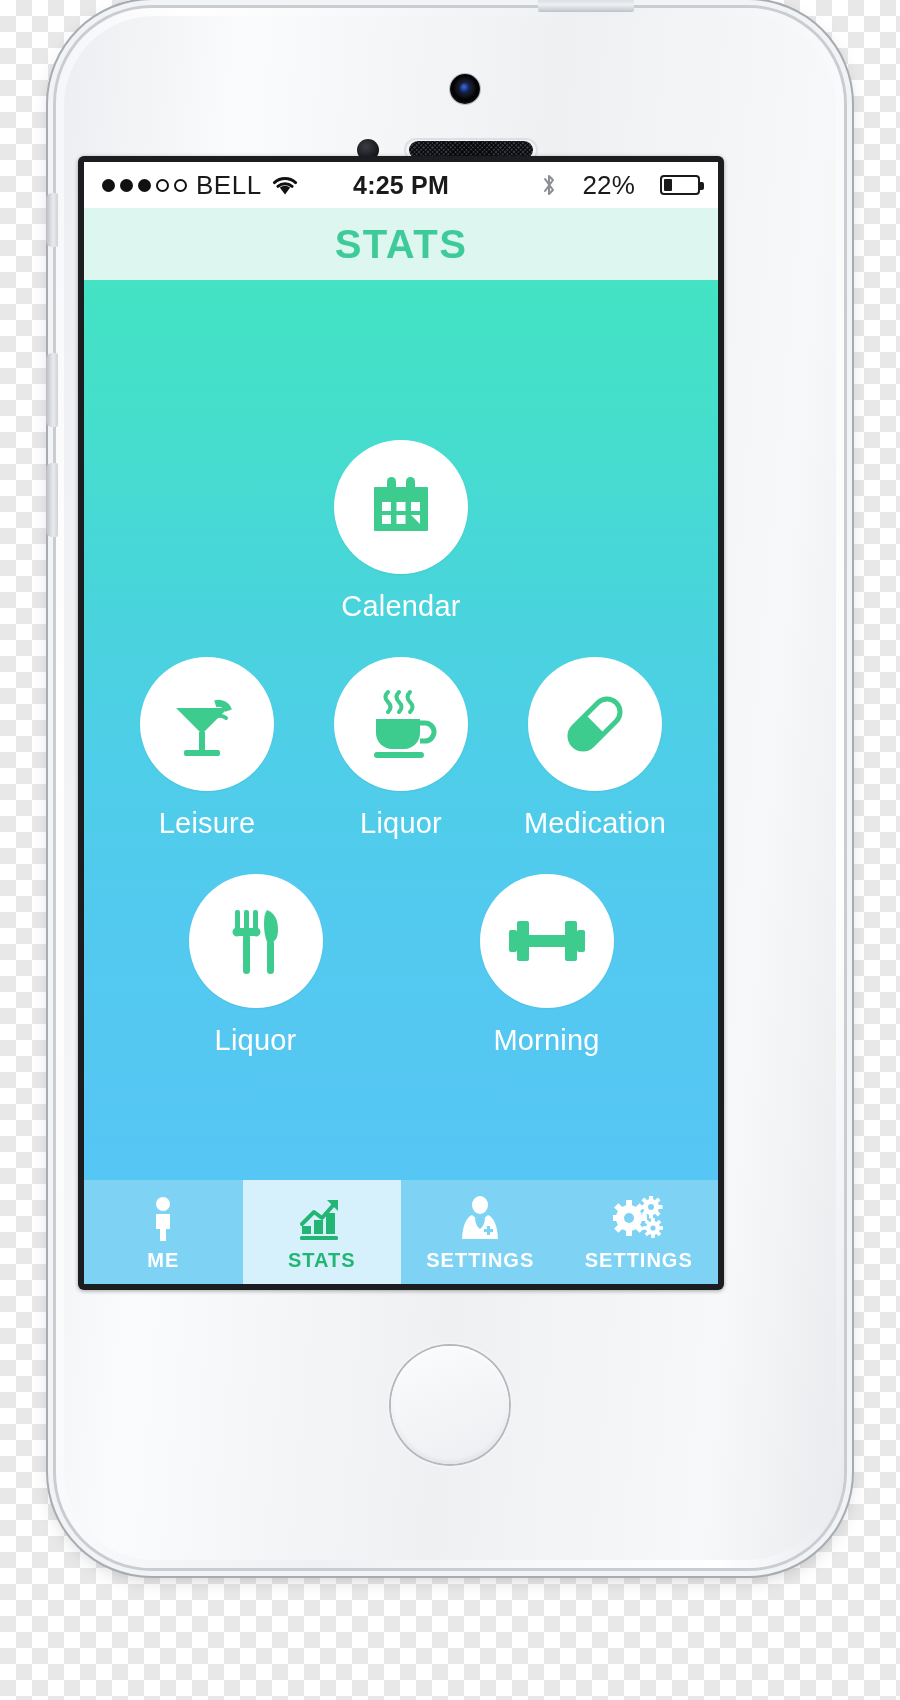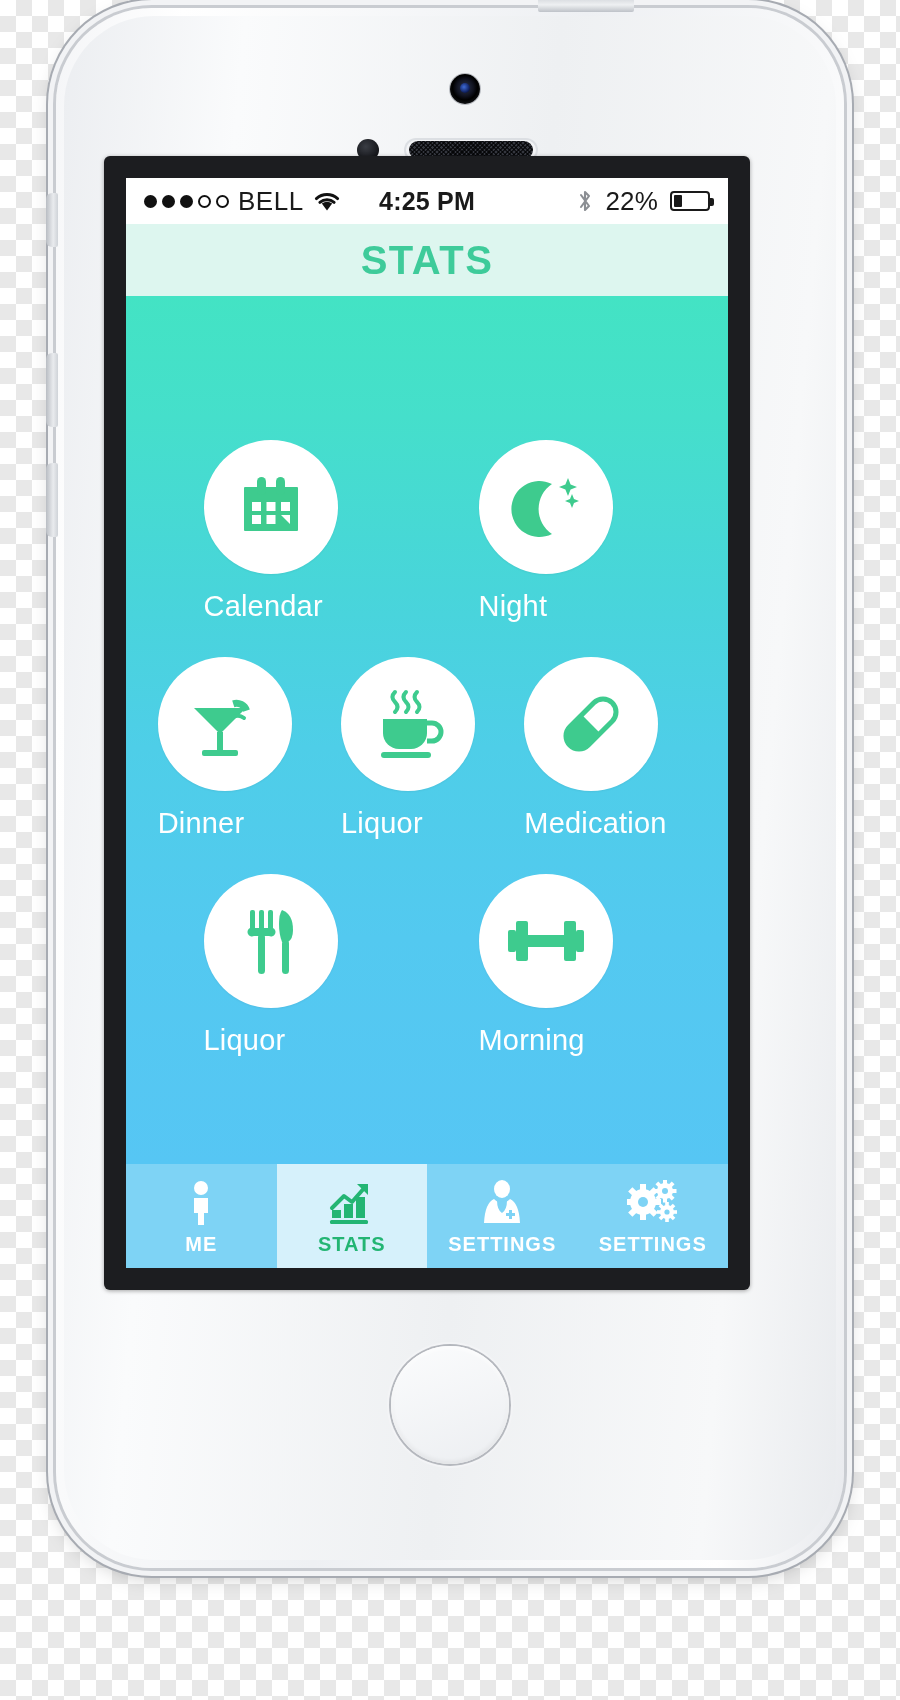--- a/index.html
+++ b/index.html
@@ -91,44 +91,44 @@
     background:linear-gradient(160deg,#fbfcfd,#eceef1);
     box-shadow:
       0 0 0 2px #b5b8be,
       0 0 0 4px #f3f4f6,
       inset 0 2px 4px rgba(255,255,255,.9),
       inset 0 -2px 5px rgba(0,0,0,.07);
   }
 
   
   #screen-bezel{
-    position:absolute; left:48px; top:148px;
+    position:absolute; left:22px; top:148px;
     width:646px; height:1134px;
     border-radius:6px;
     background:#1c1d20;
-    padding:22px;
+    padding:6px;
     box-shadow:0 1px 4px rgba(0,0,0,.35);
   }
   #screen{
     position:relative; width:100%; height:100%;
     background:#fff; overflow:hidden;
     display:flex; flex-direction:column;
   }
 
   
   #statusbar{
     height:46px; flex:0 0 46px;
     background:#ffffff; color:#1a1a1a;
     display:flex; align-items:center;
     padding:0 18px; font-size:25px; font-weight:bold;
     letter-spacing:.2px;
   }
   #sb-left{ display:flex; align-items:center; gap:9px; flex:1 1 0; }
   #sb-center{ flex:0 0 auto; }
-  #sb-right{ display:flex; align-items:center; gap:12px; flex:1 1 0; justify-content:flex-end; }
+  #sb-right{ display:flex; align-items:center; gap:25px; flex:1 1 0; justify-content:flex-end; }
   .dots{ display:flex; gap:5px; align-items:center; }
   .dot{ width:13px; height:13px; border-radius:50%; border:2px solid #111; }
   .dot.on{ background:#111; }
   .carrier{ font-size:26px; font-weight:normal; letter-spacing:.5px; }
   .wifi svg{ display:block; }
   .bt svg{ display:block; }
   .batt-pct{ font-size:26px; font-weight:normal; }
   .battery{
     width:40px; height:20px; border:2px solid #1a1a1a; border-radius:4px;
     position:relative; display:inline-block;
@@ -161,21 +161,21 @@
     justify-content:center;
     padding:46px 26px 10px;
   }
   .grid-row{
     display:flex; justify-content:space-around; align-items:flex-start;
     margin-bottom:34px;
   }
   .grid-row:last-child{ margin-bottom:0; }
   .tile{
     width:172px;
-    display:flex; flex-direction:column; 
+    display:flex; flex-direction:column; align-items:center;
     cursor:pointer;
   }
   .tile-circle{
     width:134px; height:134px; border-radius:50%;
     background:#ffffff;
     display:flex; align-items:center; justify-content:center;
     box-shadow:0 1px 2px rgba(0,0,0,.05);
   }
   .tile-circle svg{ display:block; }
   .tile-label{
@@ -278,44 +278,34 @@
                   <rect x="17" y="44" width="9" height="9"></rect>
                     <rect x="31.5" y="44" width="9" height="9"></rect>
                   <path d="M46 44 h9 v9 z"></path>
                 </g>
               </svg>
             </div>
             <div class="tile-label">Calendar</div>
           </div>
 
 
-          <div class="tile">
-            <div class="tile-circle">
-              <svg width="76" height="74" viewBox="0 0 76 74" fill="#3ecb8e">
-                <path d="M44 14 a28 28 0 1 0 0 50 a30 30 0 0 1 0 -50z"></path>
-                <path d="M60 8 l2.6 6.4 L69 17 l-6.4 2.6 L60 26 l-2.6-6.4 L51 17 l6.4-2.6z"></path>
-                <path d="M70 24 l2 5 l5 2 l-5 2 l-2 5 l-2-5 l-5-2 l5-2z" transform="translate(-6,0)"></path>
-              </svg>
-            </div>
-            <div class="tile-label">Night</div>
-          </div>
         </div>
 
         <div class="grid-row">
           <div class="tile">
             <div class="tile-circle">
               <svg width="74" height="72" viewBox="0 0 74 72" fill="#3ecb8e">
                 <path d="M6 20 h52 L32 46z"></path>
                 <rect x="29" y="44" width="6" height="20"></rect>
                 <rect x="14" y="62" width="36" height="6" rx="2"></rect>
                 <path d="M46 10 a14 14 0 0 1 14 14 h-7 a7 7 0 0 0 -7 -7z" transform="rotate(-18 53 17)"></path>
                 <path d="M45 29 q6 -3 11 1" stroke="#3ecb8e" stroke-width="4" fill="none" stroke-linecap="round"></path>
               </svg>
             </div>
-            <div class="tile-label">Dinner</div>
+            <div class="tile-label">Leisure</div>
           </div>
 
           <div class="tile">
             <div class="tile-circle">
               <svg width="78" height="76" viewBox="0 0 78 76" fill="#3ecb8e">
                 <g stroke="#3ecb8e" stroke-width="4" fill="none" stroke-linecap="round">
                   <path d="M26 26 q5 -5 0 -10 q-5 -5 0 -10"></path>
                   <path d="M37 26 q5 -5 0 -10 q-5 -5 0 -10"></path>
                   <path d="M48 26 q5 -5 0 -10 q-5 -5 0 -10"></path>
                 </g>

